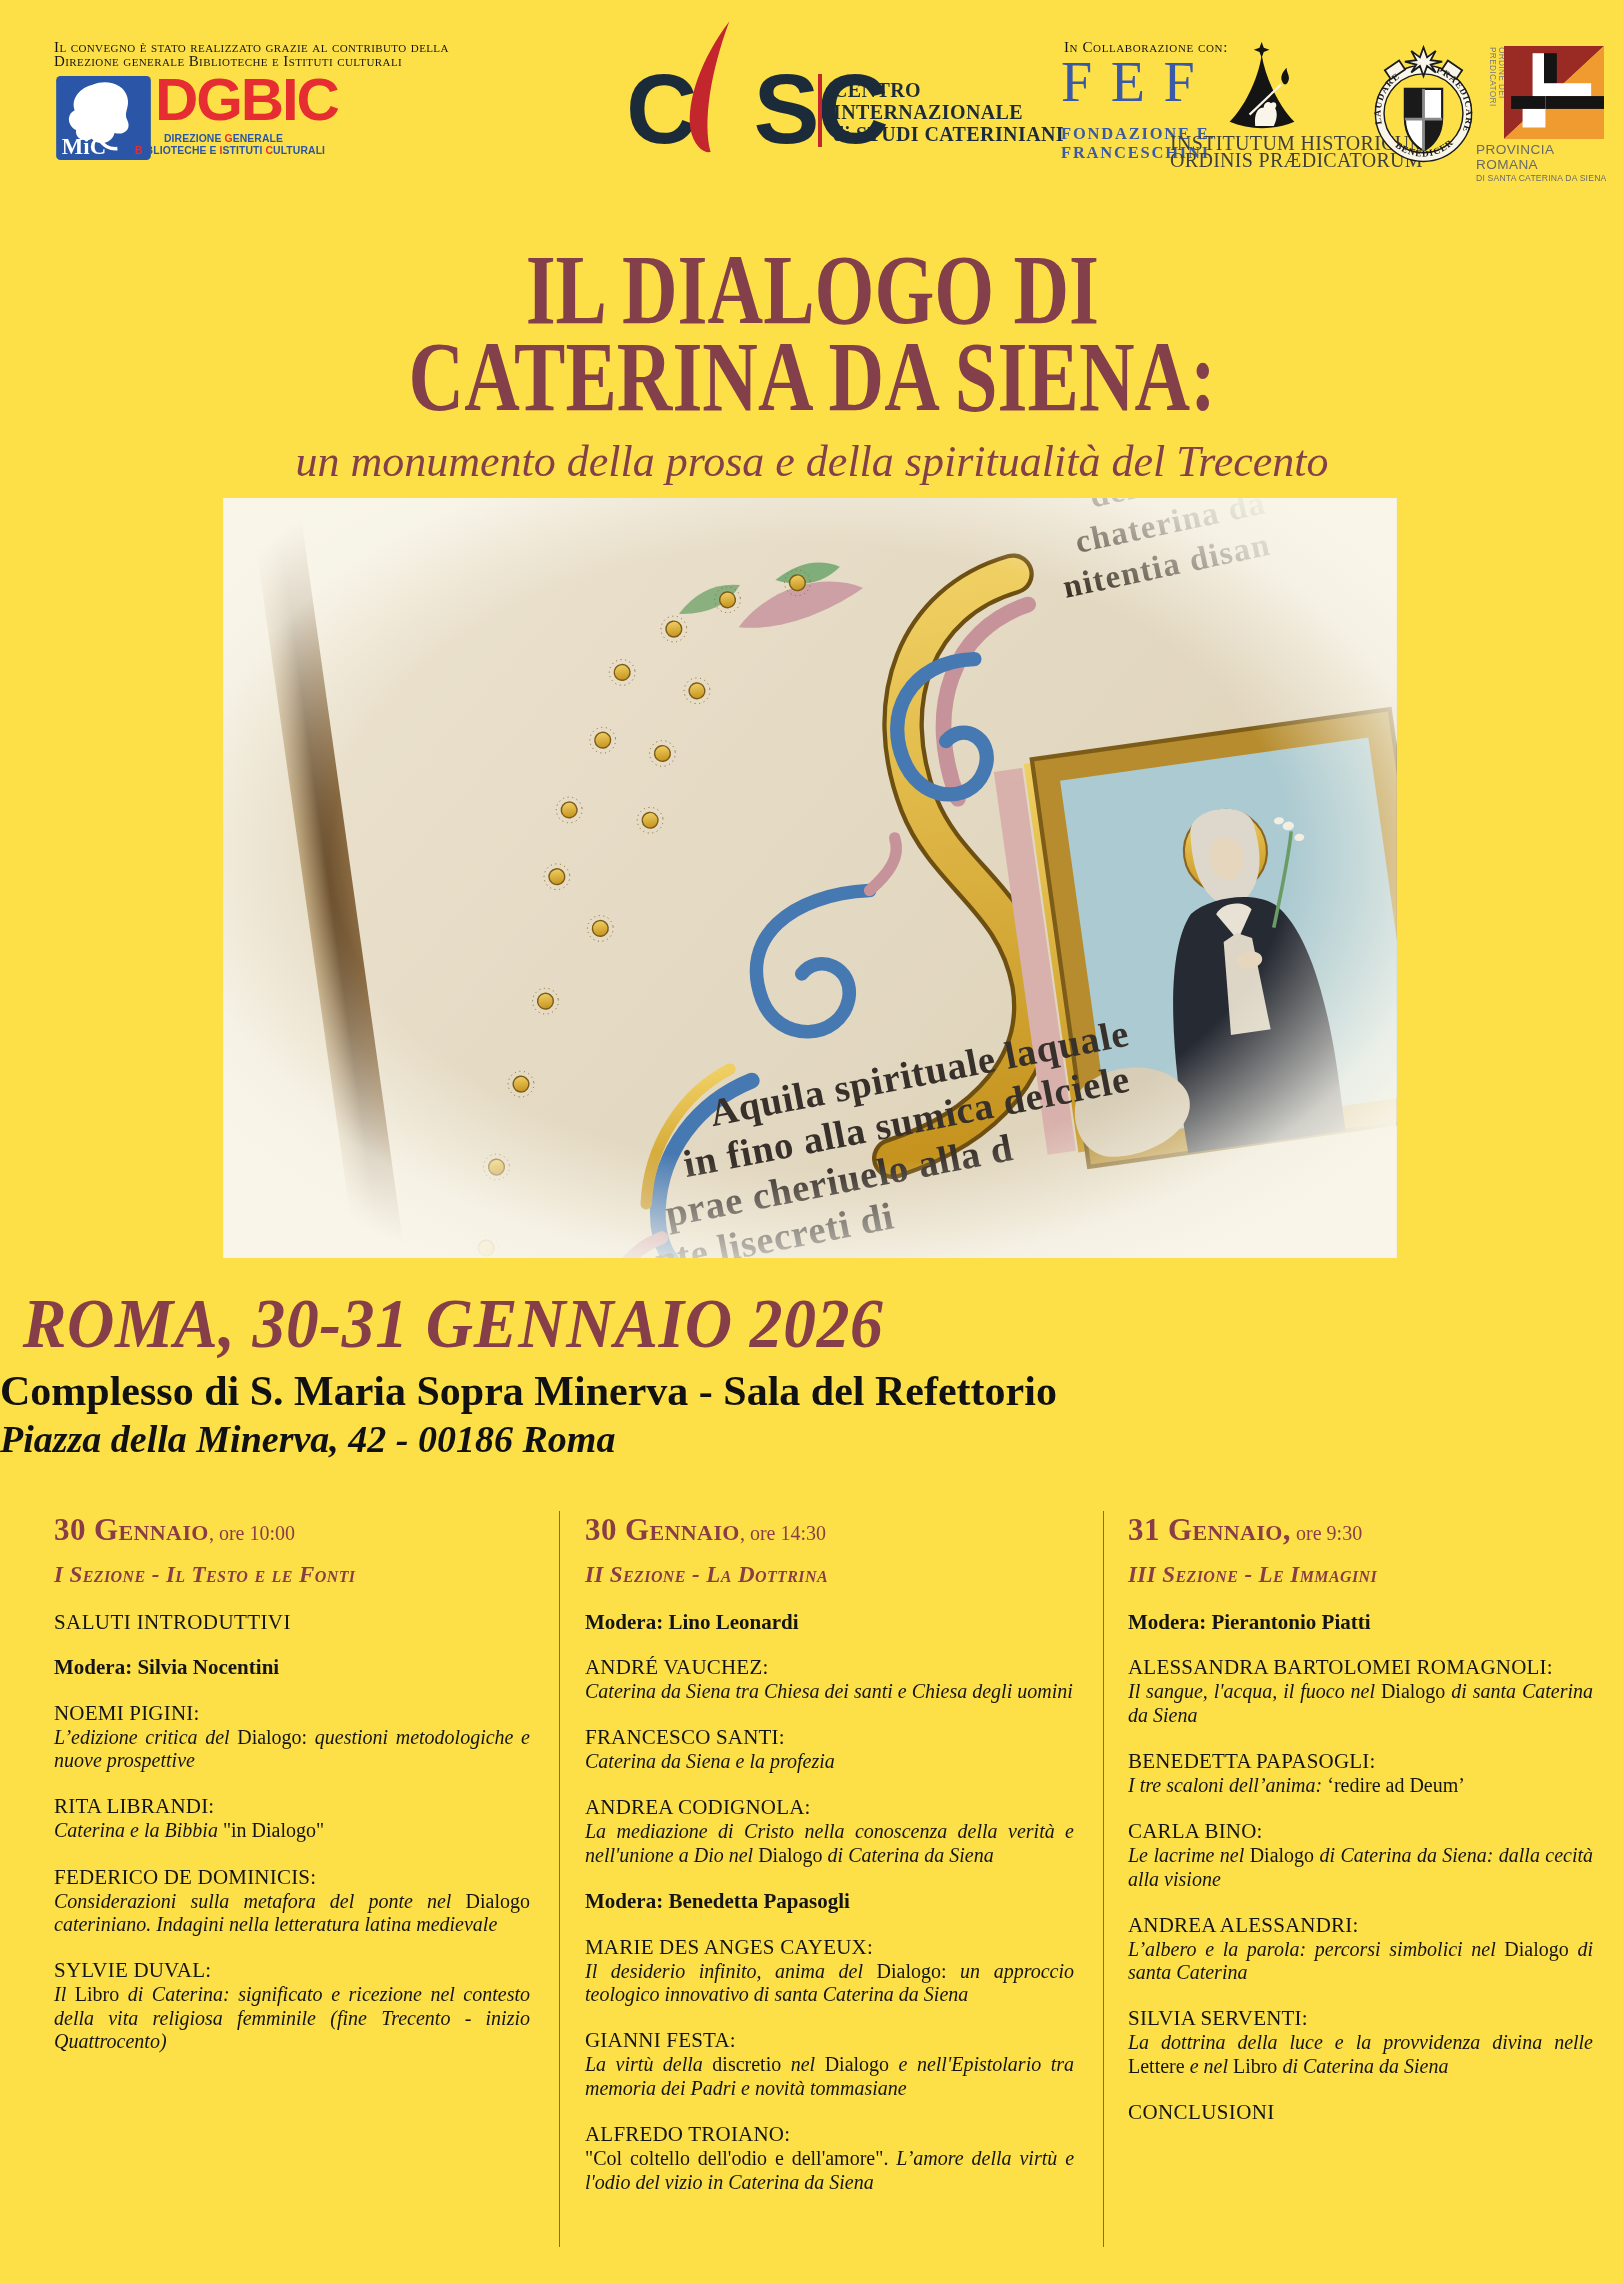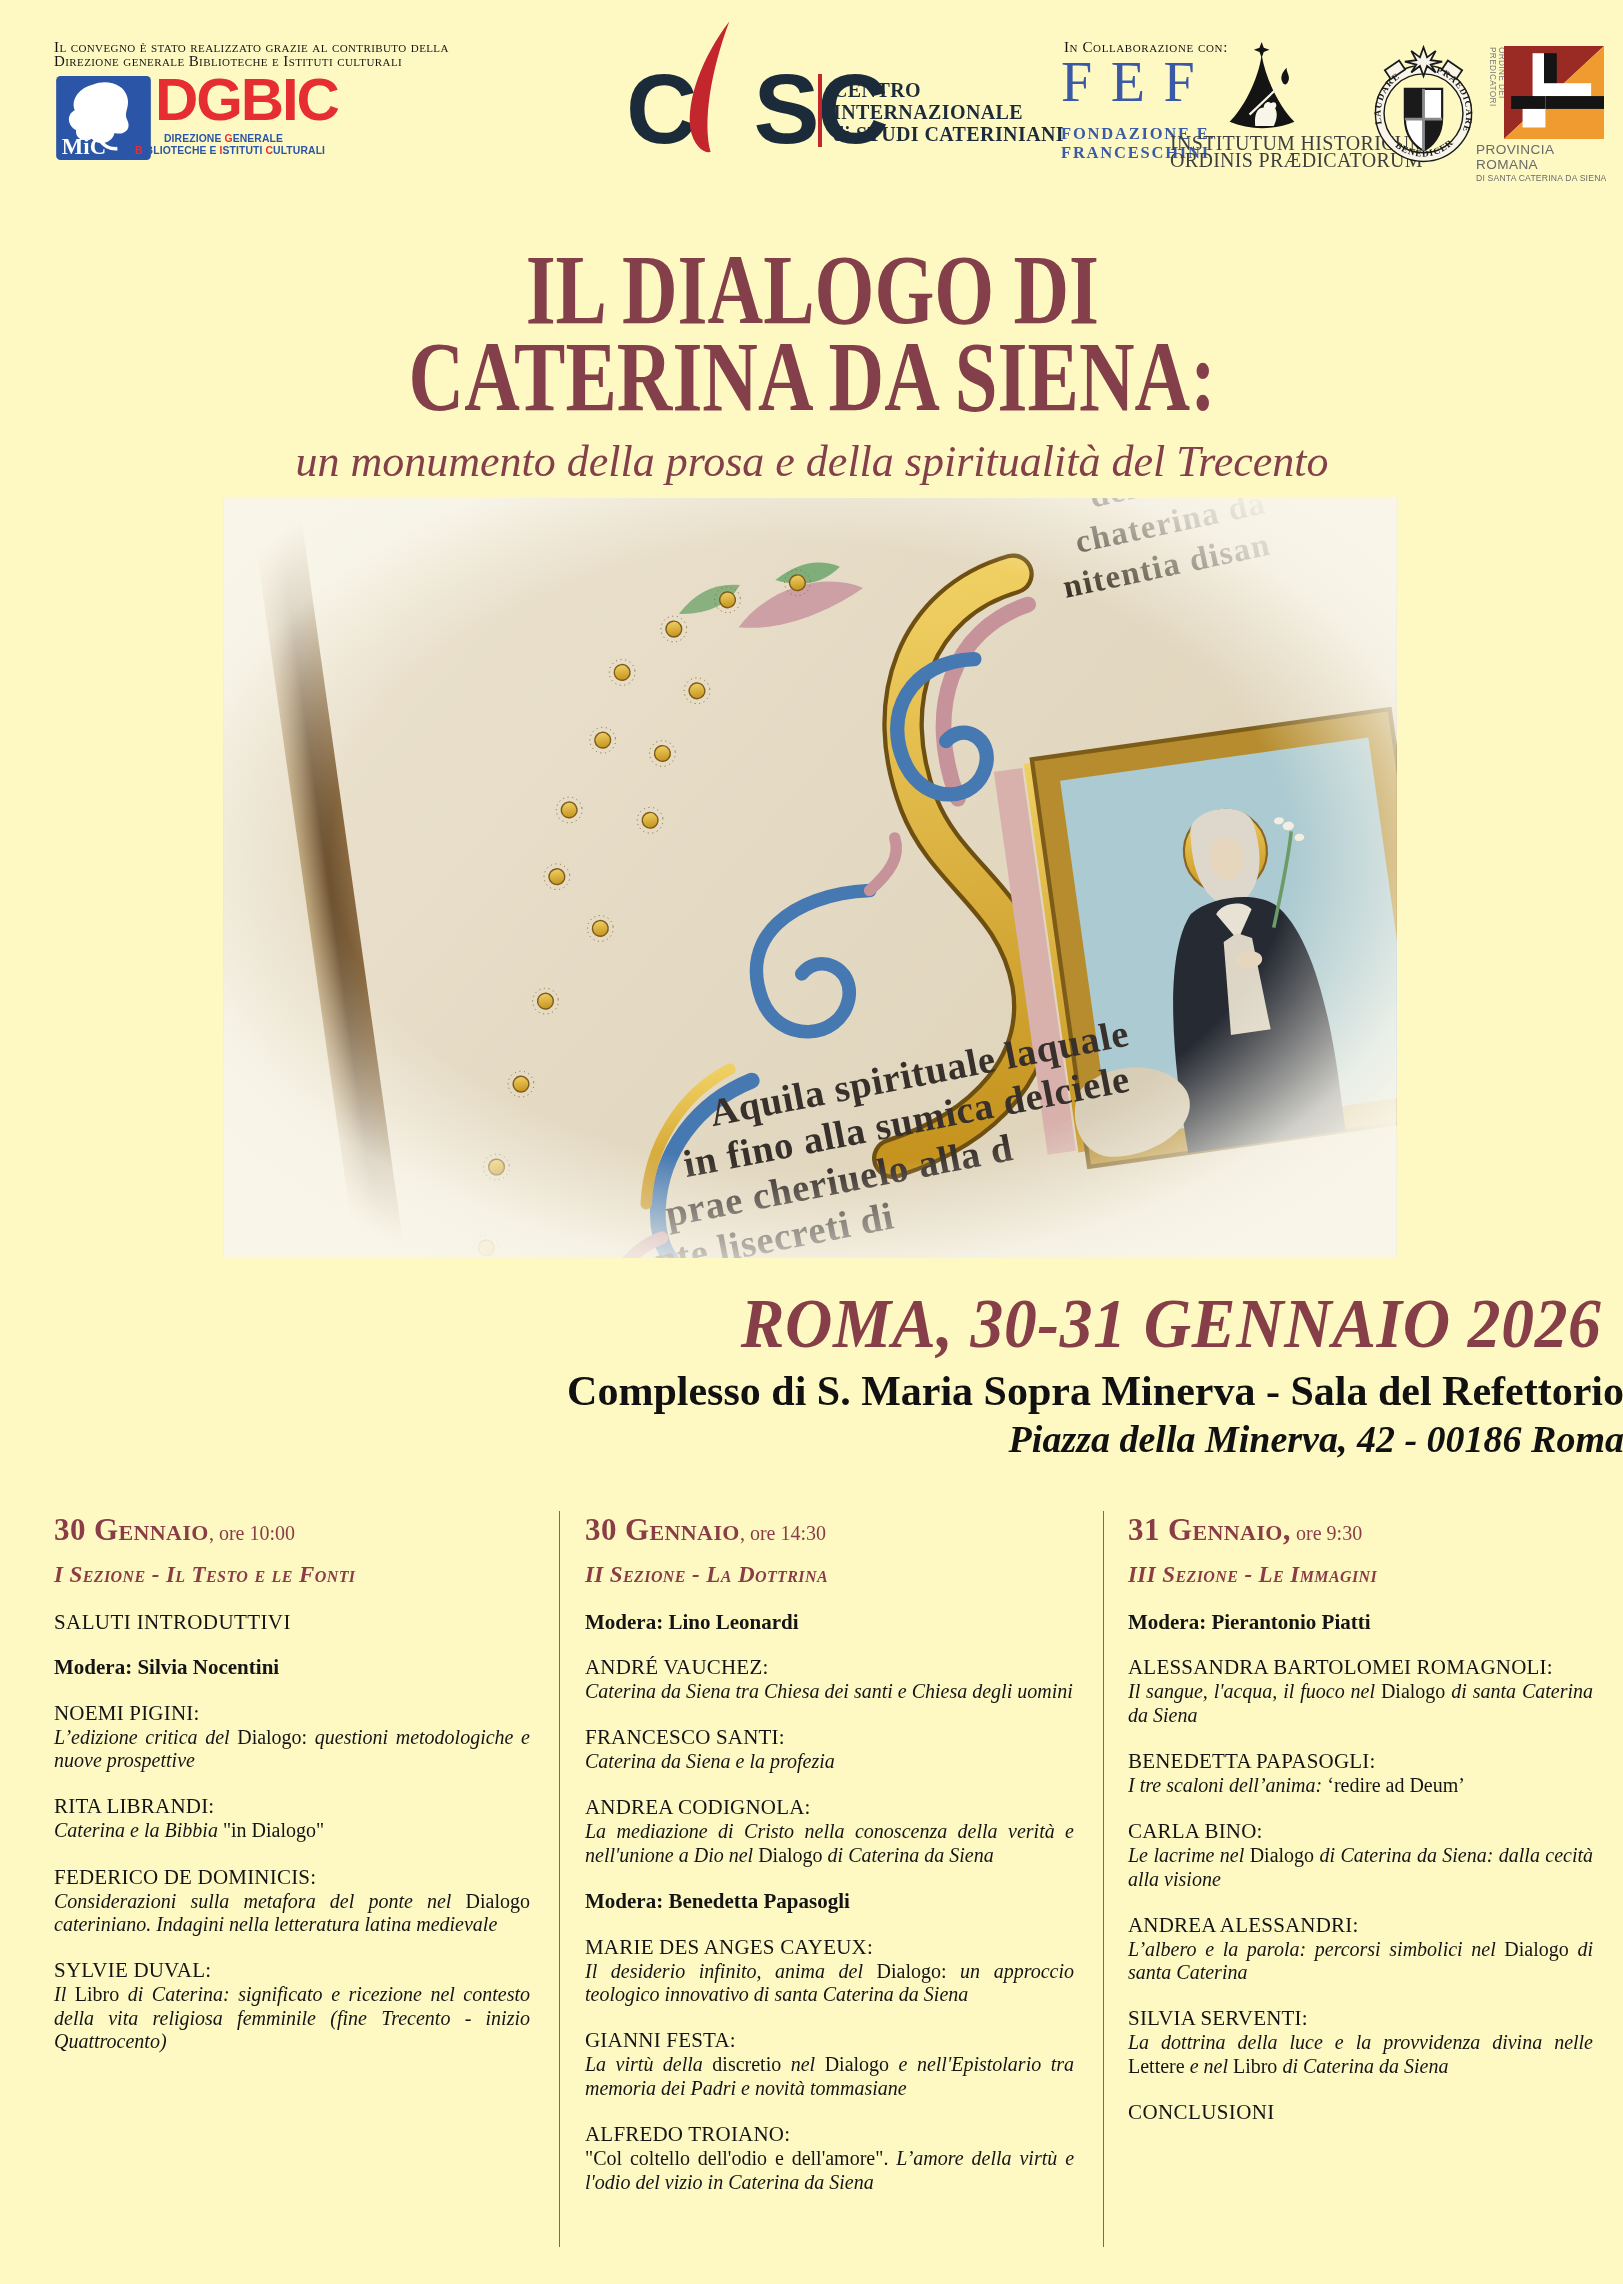--- a/index.html
+++ b/index.html
@@ -1,17 +1,17 @@
 <!DOCTYPE html>
 <html style="font-size:11.5px"><head>
 <meta charset="utf-8">
 <style>
   html,body{margin:0;padding:0}
   body{width:1624px;height:2284px;background:#f9f6e9;font-family:"Liberation Serif",serif;color:#141414}
-  .poster{position:relative;width:1624px;height:2284px;background:#fef9c3;overflow:hidden}
+  .poster{position:relative;width:1624px;height:2284px;background:#fde047;overflow:hidden}
   .abs{position:absolute}
 
   
   .note{left:54px;top:40px;font-variant:small-caps;font-size:15px;line-height:14.3px;letter-spacing:0.4px;color:#151515;white-space:nowrap}
   .mic-square{left:56px;top:76px;width:95px;height:84px}
   .dgbic-acronym{left:155px;top:70px;font-family:"Liberation Sans",sans-serif;font-weight:bold;font-size:60px;line-height:60px;letter-spacing:-2.1px;color:#e62d31}
   .dgbic-sub{left:135px;top:133px;font-family:"Liberation Sans",sans-serif;font-weight:bold;font-size:10.4px;line-height:12px;letter-spacing:0.1px;white-space:nowrap}
   .dgbic-sub .l1{padding-left:29px}
 
   .cisc-letters{left:626px;top:59px;font-family:"Liberation Sans",sans-serif;font-weight:bold;font-size:99px;line-height:99px;letter-spacing:-2.1px;color:#1c2b3a;white-space:nowrap}
@@ -35,21 +35,21 @@
   
   .title-block{left:0;right:0;top:246px;text-align:center;color:#84404a}
   .t-line{display:block;font-weight:bold;font-size:100px;line-height:87px;white-space:nowrap}
   .t-line>span{display:inline-block;transform:scaleX(.77);transform-origin:center}
   .subtitle{margin-top:18.6px;font-style:italic;font-size:44px;line-height:46px;color:#84404a}
 
   
   .manuscript{left:223px;top:498px;width:1174px;height:760px}
 
   
-  .venue{left:0;right:0;top:1289px;text-align:right}
+  .venue{left:0;right:0;top:1289px;text-align:left}
   .roma{font-weight:bold;font-style:italic;font-size:69px;line-height:70px;color:#863f48;white-space:nowrap}
   .roma>span{display:inline-block;transform:scaleX(.95);transform-origin:center;letter-spacing:0.7px}
   .v1{margin-top:10px;font-weight:bold;font-size:42px;line-height:44px;color:#111}
   .v2{margin-top:5.7px;font-weight:bold;font-style:italic;font-size:38px;line-height:40px;color:#111}
 
   
   .program{left:0;top:1512px;width:1624px;height:759px}
   .p-divider{position:absolute;top:-1.4px;width:1.4px;height:736px;background:#a05560}
   .p-divider.d1{left:559px}
   .p-divider.d2{left:1103px}

